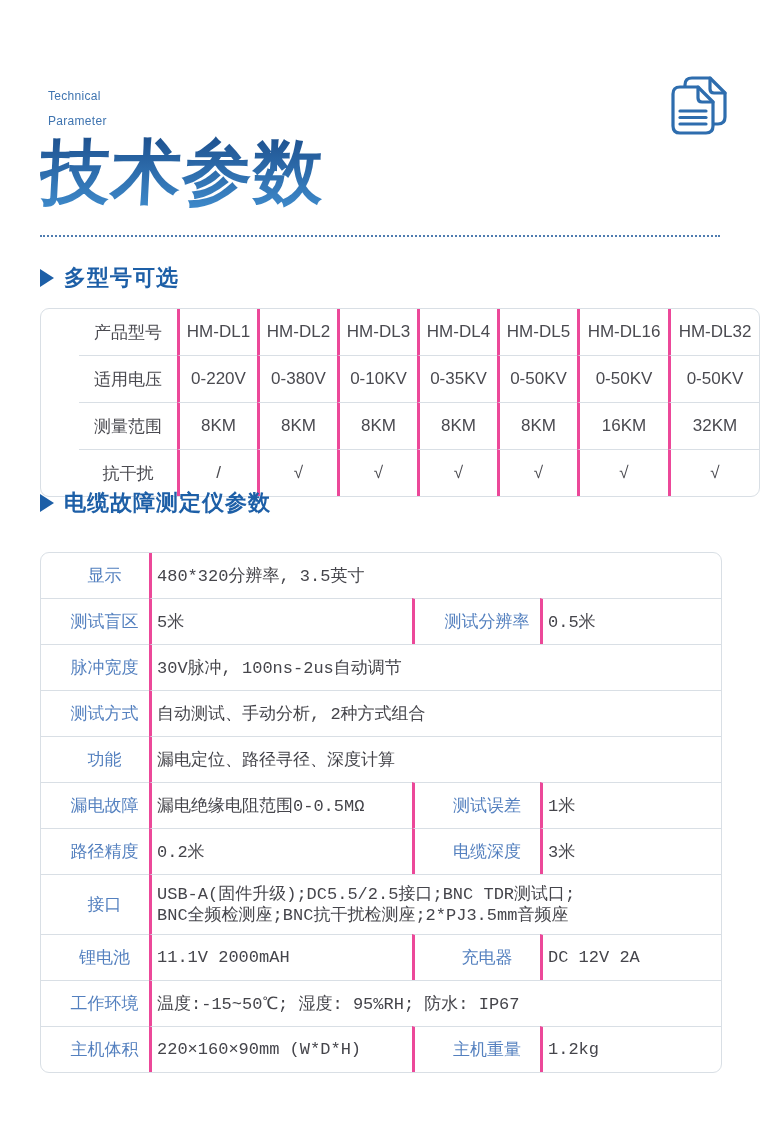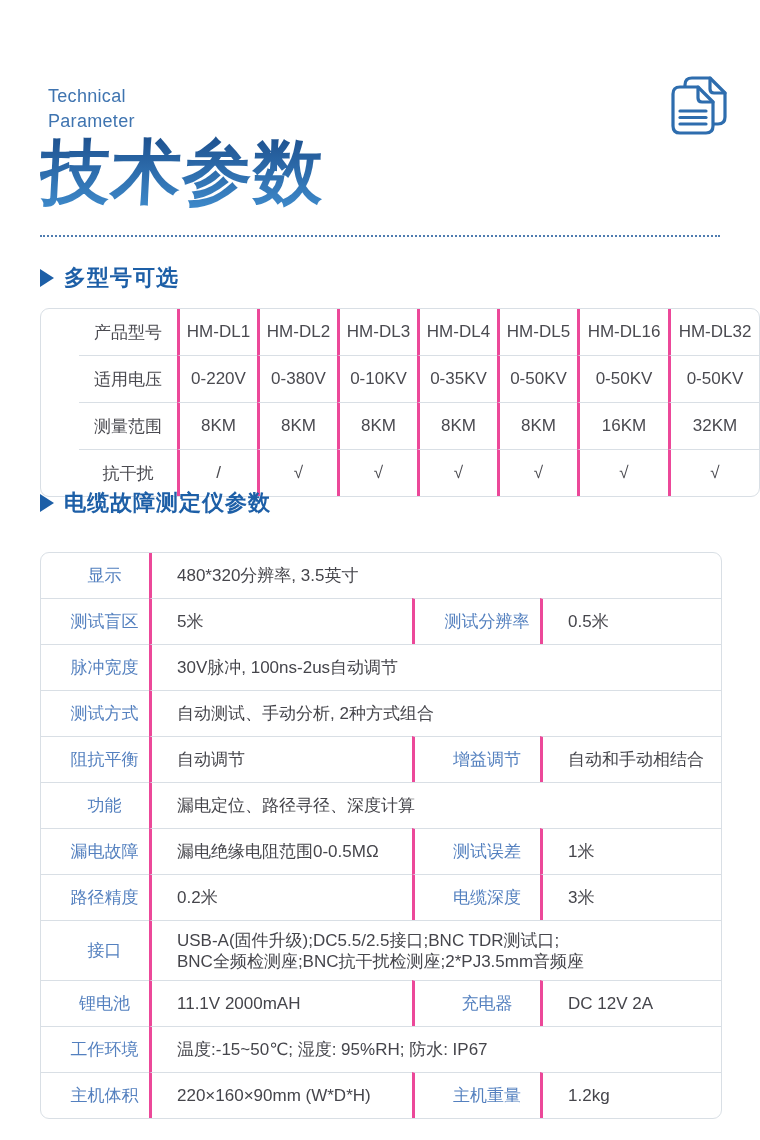--- a/index.html
+++ b/index.html
@@ -3,21 +3,21 @@
 <meta charset="utf-8">
 <style>
   html,body { margin:0; padding:0; background:#ffffff; }
   .page {
     position:relative; width:760px; height:1140px; background:#ffffff; overflow:hidden;
     font-family:"Liberation Sans","DejaVu Sans",sans-serif; color:#45454b;
   }
   
   .eyebrow {
     position:absolute; left:48px; top:84px;
-    font-size:18px; line-height:25px; color:#3f74b0; letter-spacing:.3px;
+    font-size:12px; line-height:25px; color:#3f74b0; letter-spacing:.3px;
   }
   .doc-icon { position:absolute; left:668px; top:76px; }
   .big-title {
     position:absolute; left:38px; top:130px;
     font-size:70px; font-weight:900; letter-spacing:1px; line-height:84px;
     color:#2267ad; transform:skewX(-3deg); transform-origin:left bottom;
   }
   @supports (-webkit-background-clip: text) {
     .big-title {
       background:linear-gradient(180deg,#1f5391 10%,#3e8acb 95%);
@@ -47,21 +47,21 @@
   .tbl.t2 { top:552px; }
   .tbl table { border-collapse:separate; border-spacing:0; width:100%; table-layout:fixed; }
   .tbl td { font-size:17px; vertical-align:middle; overflow:hidden; }
   .tbl td + td { border-left:3px solid #ec4899; }
   .tbl tr + tr td { border-top:1px solid #d9dfe5; }
   .t1 td { height:44px; text-align:center; color:#4a4a50; }
   .t2 td { height:43px; }
   .t2 tr.tall td { height:57px; }
   .lbl { color:#5480bf; }
   .t2 .lbl { padding-left:20px; text-align:center; }
-  .t2 .val { padding-left:25px; text-align:left; color:#45454b; }
+  .t2 .val { padding-left:5px; text-align:left; color:#45454b;font-family:Liberation Mono, monospace; }
   .check { font-size:18px; color:#4a4a50; }
   .two-line span { display:block; line-height:21px; }
 </style>
 </head>
 <body>
 
 <div class="page">
 
   <div class="eyebrow">
     <div>Technical</div>
@@ -172,26 +172,20 @@
       </tr>
       <tr>
         <td class="lbl">脉冲宽度</td>
         <td class="val" colspan="3">30V脉冲, 100ns-2us自动调节</td>
       </tr>
       <tr>
         <td class="lbl">测试方式</td>
         <td class="val" colspan="3">自动测试、手动分析, 2种方式组合</td>
       </tr>
       <tr>
-        <td class="lbl">阻抗平衡</td>
-        <td class="val">自动调节</td>
-        <td class="lbl">增益调节</td>
-        <td class="val">自动和手动相结合</td>
-      </tr>
-      <tr>
         <td class="lbl">功能</td>
         <td class="val" colspan="3">漏电定位、路径寻径、深度计算</td>
       </tr>
       <tr>
         <td class="lbl">漏电故障</td>
         <td class="val">漏电绝缘电阻范围0-0.5MΩ</td>
         <td class="lbl">测试误差</td>
         <td class="val">1米</td>
       </tr>
       <tr>

